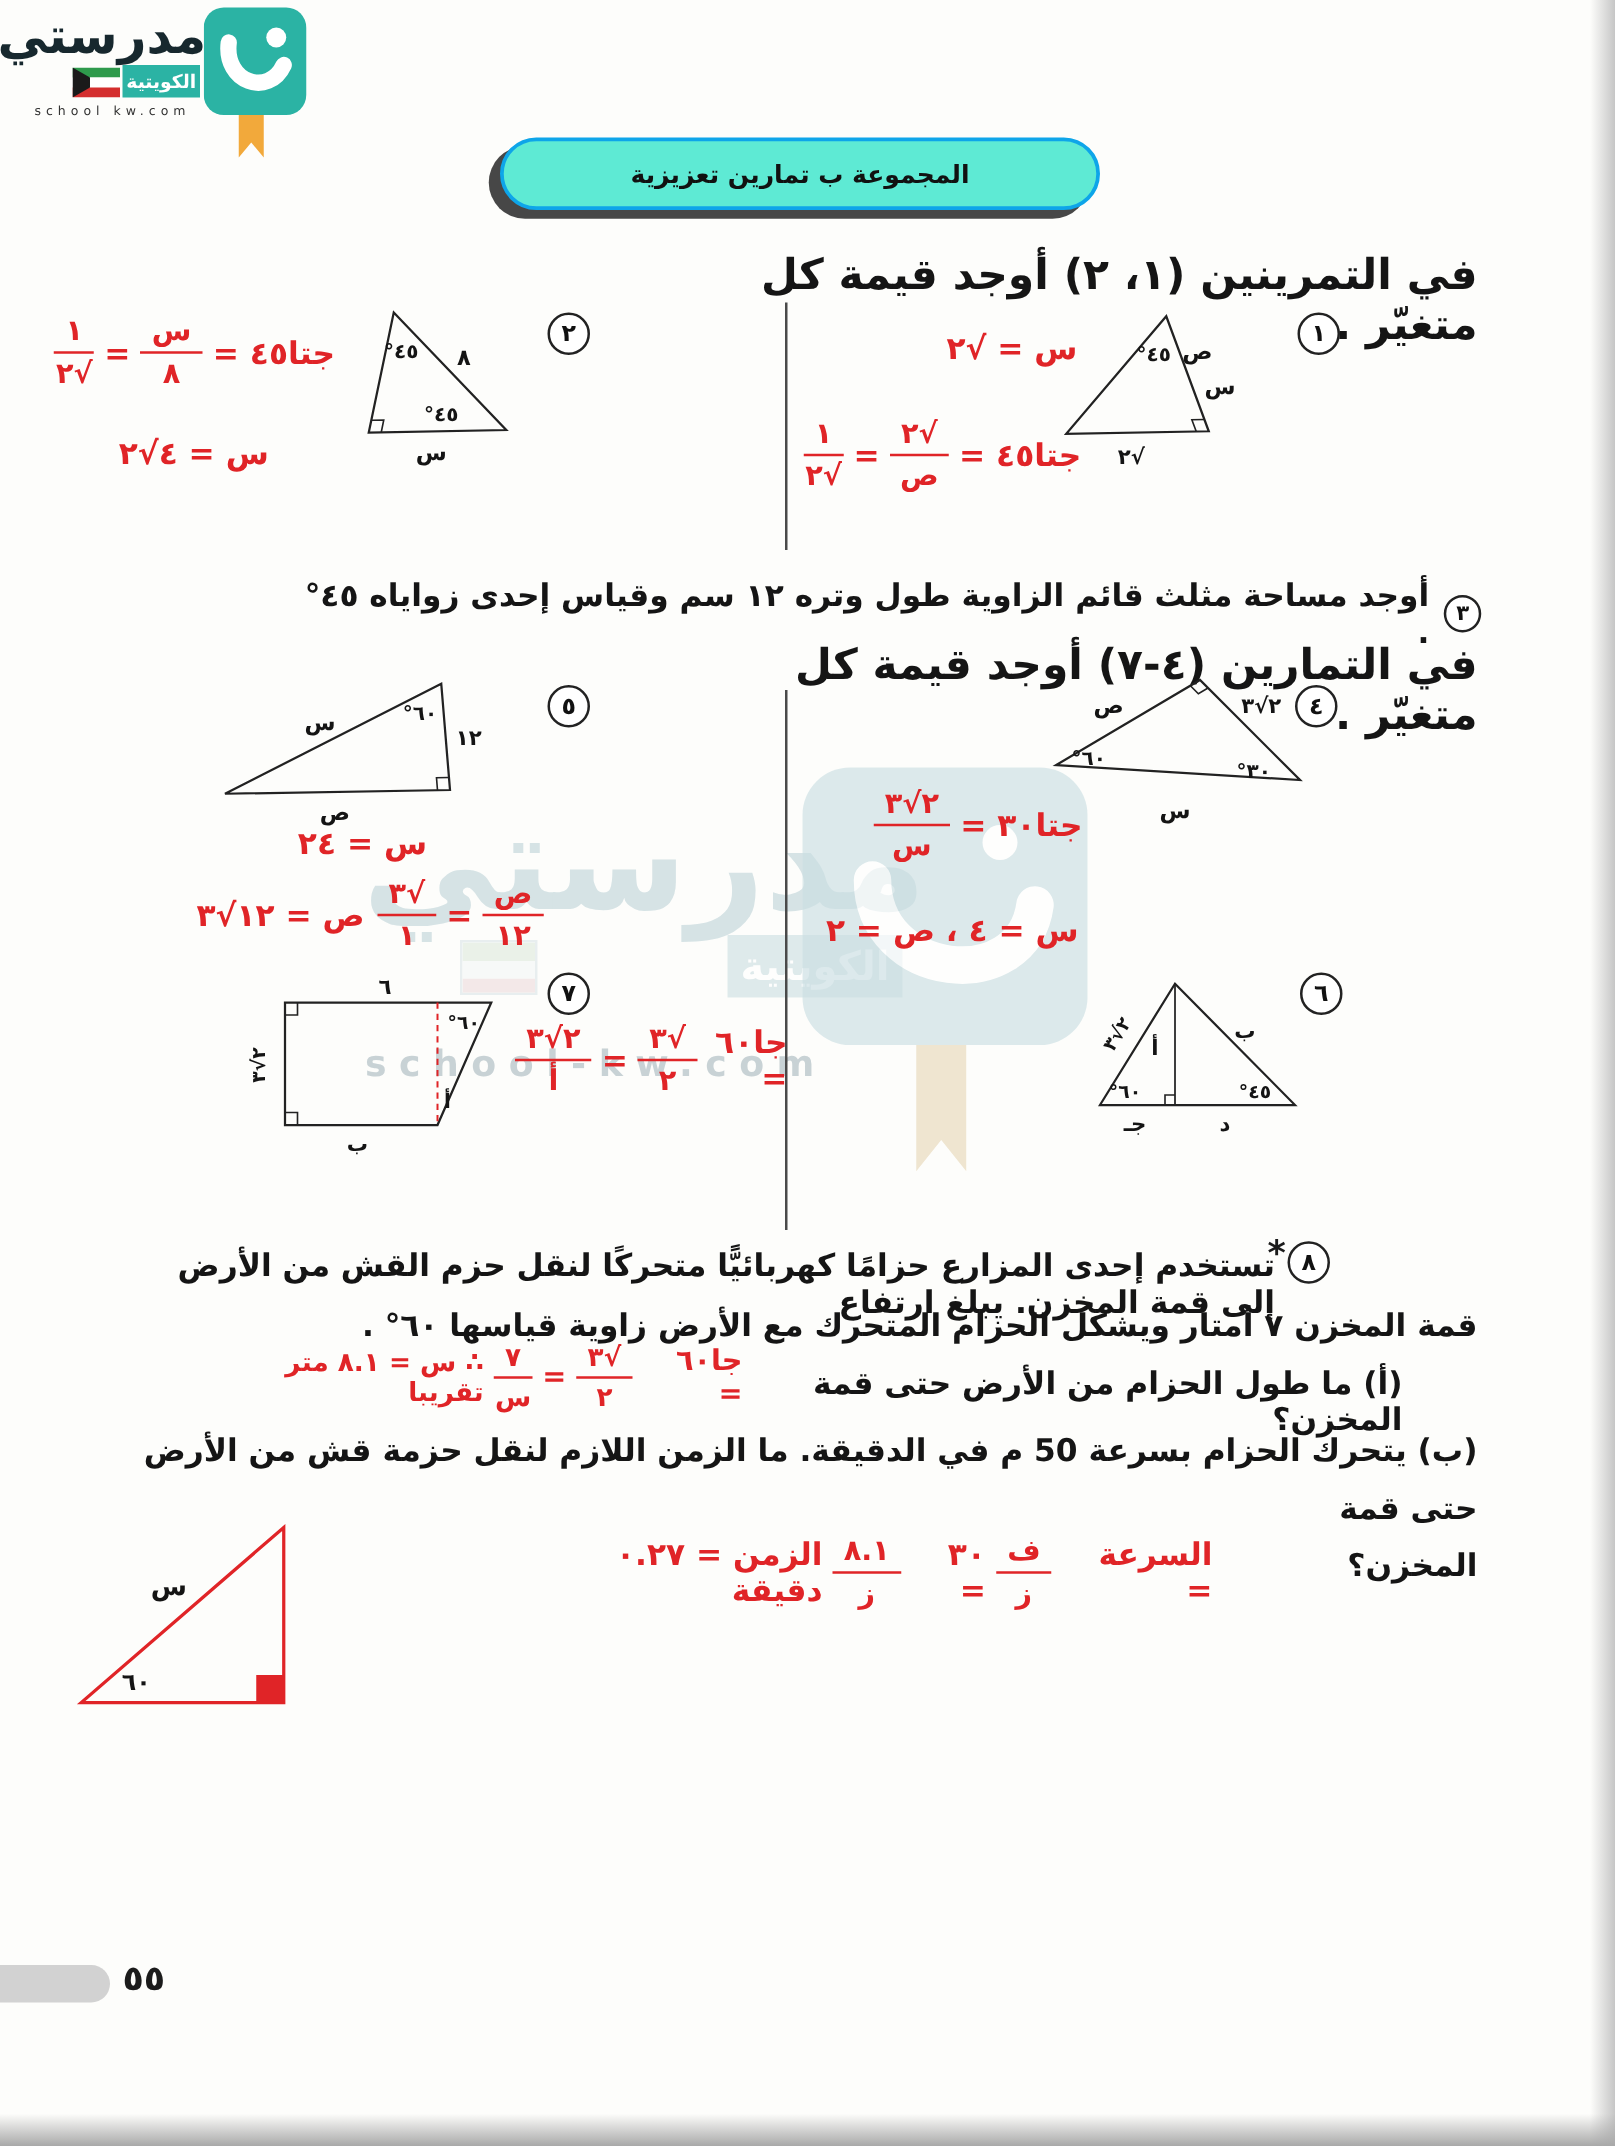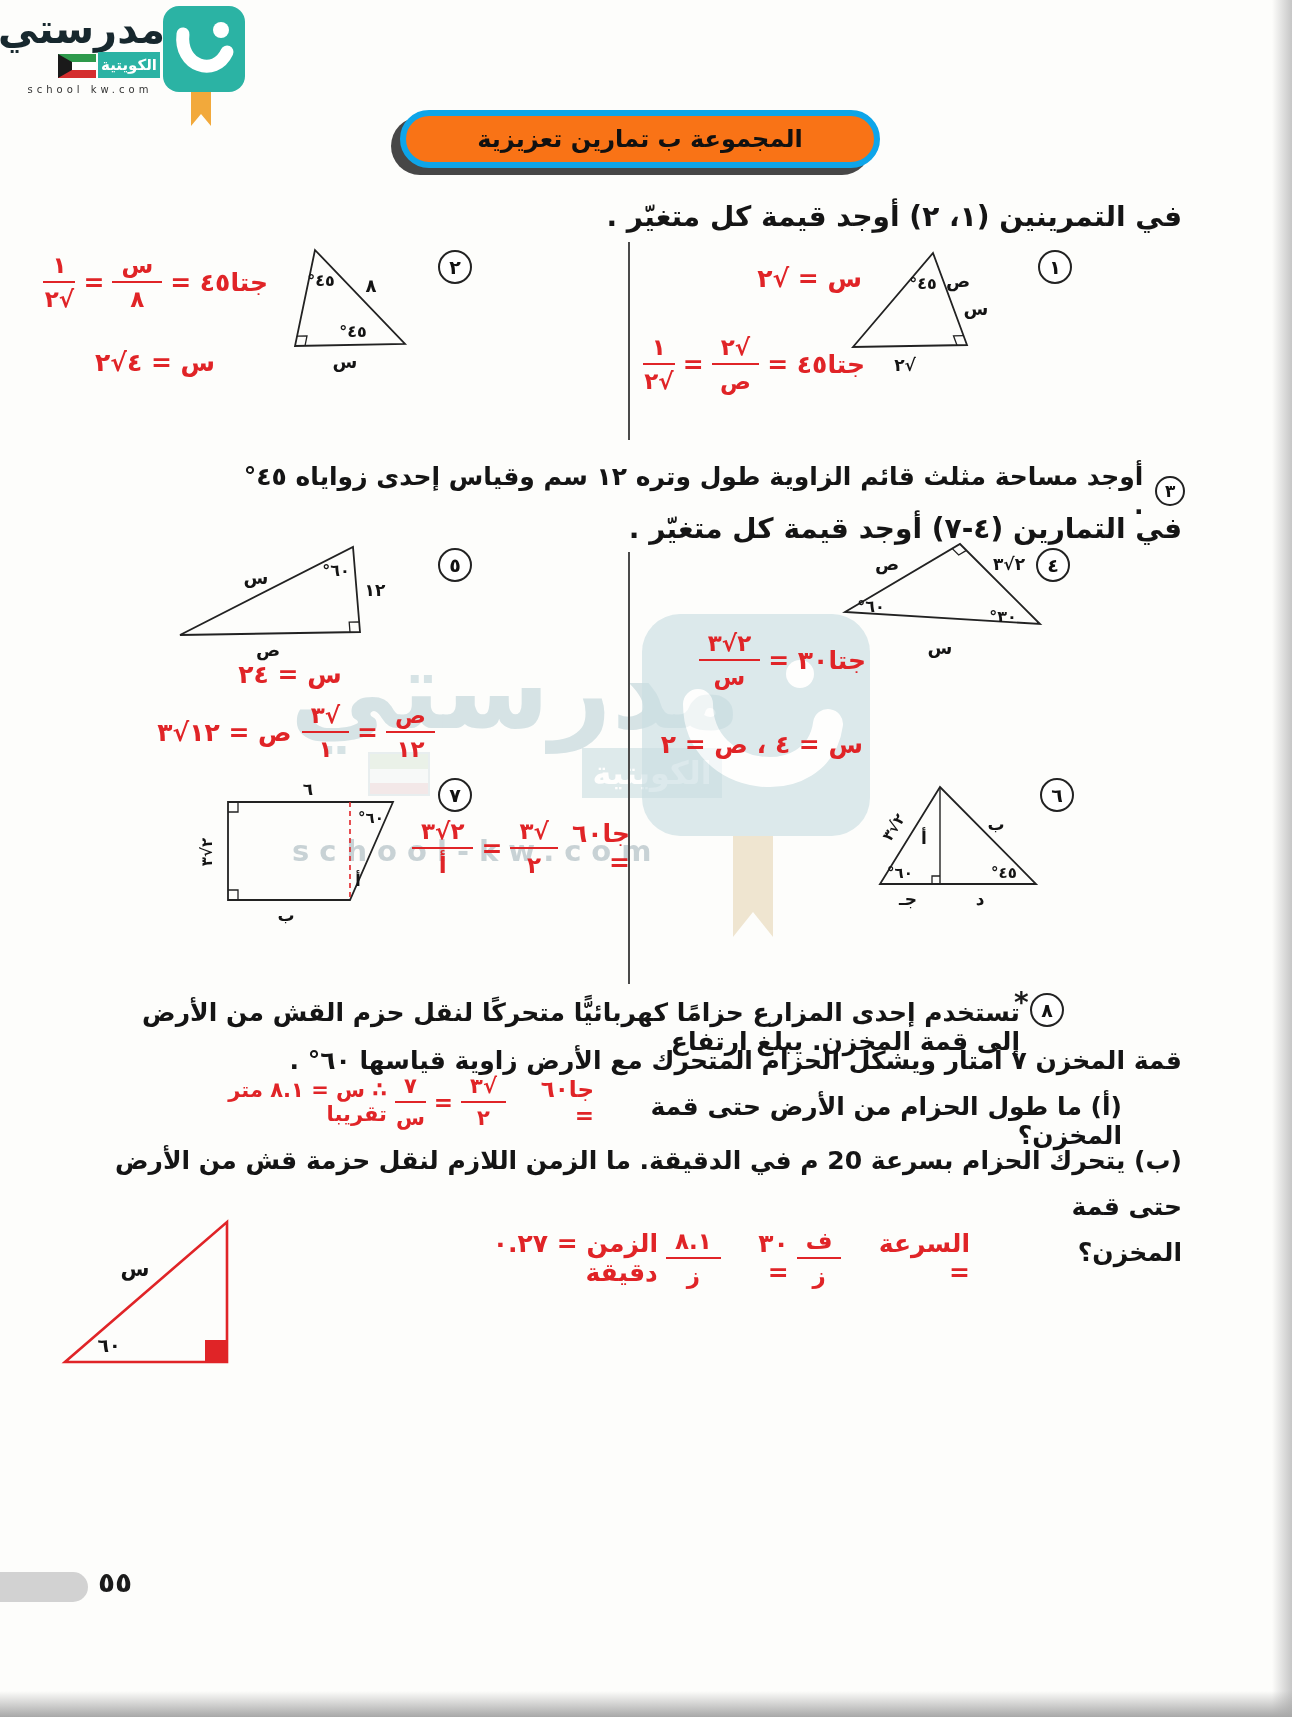--- a/index.html
+++ b/index.html
@@ -1,31 +1,31 @@
 <!DOCTYPE html>
 <html lang="ar"><head>
 <meta charset="utf-8">
 <style>
   *{margin:0;padding:0;box-sizing:border-box}
   body{background:#8f8f8f;font-family:"DejaVu Sans",sans-serif}
   .page{position:relative;width:1292px;height:1717px;margin:0 auto;background:#fdfdfb;overflow:hidden}
   .abs{position:absolute}
   .blacktxt{color:#1b1b1b;font-weight:bold}
   .redtxt{color:#e02427;font-weight:bold}
-  .intro{font-size:28px;font-weight:bold;color:#151515;text-align:right;direction:rtl}
+  .intro{font-size:34px;font-weight:bold;color:#151515;text-align:right;direction:rtl}
   .circle-num{width:34px;height:34px;border:2.5px solid #222;border-radius:50%;display:flex;align-items:center;justify-content:center;
     font-size:19px;font-weight:bold;background:#fff;color:#111;direction:rtl}
   .sol-row{display:flex;direction:rtl;align-items:center;gap:8px;color:#e02427;font-weight:bold;font-size:25px}
   .frac{display:inline-flex;flex-direction:column;align-items:center;line-height:1.15;font-size:23px;direction:rtl}
   .frac .num{border-bottom:2.5px solid currentColor;padding:0 9px 3px}
   .frac .den{padding-top:3px}
   .vline{position:absolute;width:1.5px;background:#4a4a4a}
   svg text{font-family:"DejaVu Sans",sans-serif;font-weight:bold;fill:#141414;direction:rtl}
-  .banner{position:absolute;left:400px;top:110px;width:480px;height:58px;background:#f97316;border:6px solid #0ea5e9;border-radius:30px;
-    box-shadow:-9px 7px 0 #474747;display:flex;align-items:center;justify-content:center;font-size:24px;font-weight:bold;color:#111;direction:rtl}
+  .banner{position:absolute;left:400px;top:110px;width:480px;height:58px;background:#5eead4;border:3px solid #0ea5e9;border-radius:30px;
+    box-shadow:-9px 7px 0 #474747;display:flex;align-items:center;justify-content:center;font-size:20px;font-weight:bold;color:#111;direction:rtl}
   .wm{opacity:.65;pointer-events:none}
   .pgbar{position:absolute;left:0;top:1572px;width:88px;height:30px;background:#d2d2d2;border-radius:0 15px 15px 0}
   .edge-right{position:absolute;right:0;top:0;width:20px;height:100%;background:linear-gradient(to left,#c6c6c6,rgba(255,255,255,0))}
   .edge-bottom{position:absolute;bottom:0;left:0;width:100%;height:26px;background:linear-gradient(to top,#a8a8a8,rgba(255,255,255,0))}
 </style>
 </head>
 <body>
 
 <div class="page">
 
@@ -218,21 +218,21 @@
     </span>
     <span>=</span>
     <span class="frac" style="font-size:21px">
       <span class="num">٧</span>
       <span class="den">س</span>
     </span>
     <span style="font-size:21px">∴ س = ٨.١ متر تقريبا</span>
   </div>
 
   <div class="abs intro" style="left:100px;top:1138px;width:1082px;font-size:25px;line-height:46px">
-    <div>(ب) يتحرك الحزام بسرعة 20 م في الدقيقة. ما الزمن اللازم لنقل حزمة قش من الأرض حتى قمة</div>
+    <div>(ب) يتحرك الحزام بسرعة 50 م في الدقيقة. ما الزمن اللازم لنقل حزمة قش من الأرض حتى قمة</div>
     <div>المخزن؟</div>
   </div>
 
   <div class="abs sol-row" style="left:412px;top:1228px;width:558px;justify-content:space-between">
     <span style="display:inline-flex;direction:rtl;align-items:center;gap:8px">
       <span>السرعة =</span>
       <span class="frac">
         <span class="num">ف</span>
         <span class="den">ز</span>
       </span>

